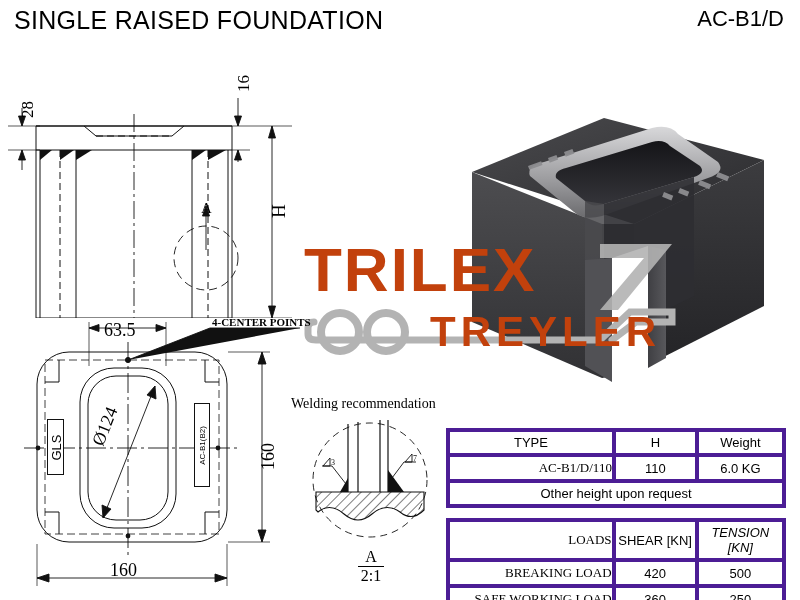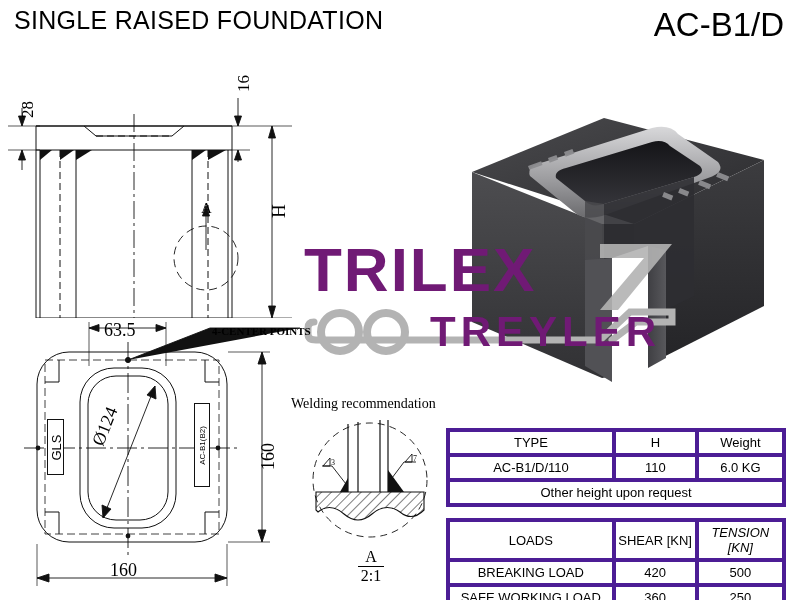--- a/index.html
+++ b/index.html
@@ -24,21 +24,21 @@
     top: 6px;
     font-size: 25px;
     font-weight: normal;
     letter-spacing: 0.3px;
     white-space: nowrap;
   }
   .hdr-code {
     position: absolute;
     right: 16px;
     top: 6px;
-    font-size: 33px;
+    font-size: 22px;
     white-space: nowrap;
   }
 
   
   .svg-layer {
     position: absolute;
     left: 0;
     top: 0;
   }
   .dimtxt {
@@ -63,21 +63,21 @@
     left: 300px;
     top: 236px;
     width: 380px;
     height: 125px;
     pointer-events: none;
   }
   .wm-txt {
     position: absolute;
     font-family: "Liberation Sans", sans-serif;
     font-weight: bold;
-    color: #701a75;
+    color: #c2410c;
   }
   .wm-main {
     left: 4px;
     top: -2px;
     font-size: 62px;
     letter-spacing: 2px;
   }
   .wm-sub {
     left: 130px;
     top: 72px;
@@ -103,21 +103,21 @@
     background: transparent;
   }
   .tbl td, .tbl th {
     border: 4px solid #4c1d95;
     padding: 3px 0;
     font-weight: normal;
     height: 20px;
     box-sizing: border-box;
   }
   .tbl .c { text-align: center; }
-  .tbl .l { text-align: center; }
+  .tbl .l { text-align: right; font-family: Liberation Serif, serif; }
 
   #tbl-type { left: 446px; top: 428px; width: 340px; }
   #tbl-type td.type-col  { width: 168px; }
   #tbl-type td.h-col     { width: 84px; }
   #tbl-type td.w-col     { width: 88px; }
 
   #tbl-loads { left: 446px; top: 518px; width: 340px; }
   #tbl-loads td.load-col   { width: 168px; }
   #tbl-loads td.shear-col  { width: 84px; }
   #tbl-loads td.tens-col   { width: 88px; font-style: italic; }
@@ -384,21 +384,21 @@
         <path d="M 262 242 L 258 230 L 266 230 Z"></path>
         <path d="M 228 52 L 270 52" stroke-width="0.7"></path>
         <path d="M 228 242 L 270 242" stroke-width="0.7"></path>
       </g>
     </svg>
 
     <div class="dimtxt" style="left:104px; top:320px; font-size:18px;">63.5</div>
     <div class="dimtxt" style="left:110px; top:560px; font-size:18px;">160</div>
     <div class="dimtxt rot" style="left:258px; top:470px; font-size:18px;">160</div>
     <div class="dimtxt" style="left:88px; top:441px; font-size:18px; transform-origin:0 0; transform:rotate(-68deg);">Ø124</div>
-    <div class="note" style="left:212px; top:316px; font-size:11px; font-weight:bold;margin-top:9px;">4-CENTER POINTS</div>
+    <div class="note" style="left:212px; top:316px; font-size:11px; font-weight:bold;">4-CENTER POINTS</div>
 
     <div class="boxlabel" style="left:47px; top:419px; width:17px; height:56px;">
       <span style="font-size:13px;">GLS</span>
     </div>
     <div class="boxlabel" style="left:194px; top:403px; width:16px; height:84px;">
       <span style="font-size:8px;">AC-B1(B2)</span>
     </div>
   </div>
 
   <div>

